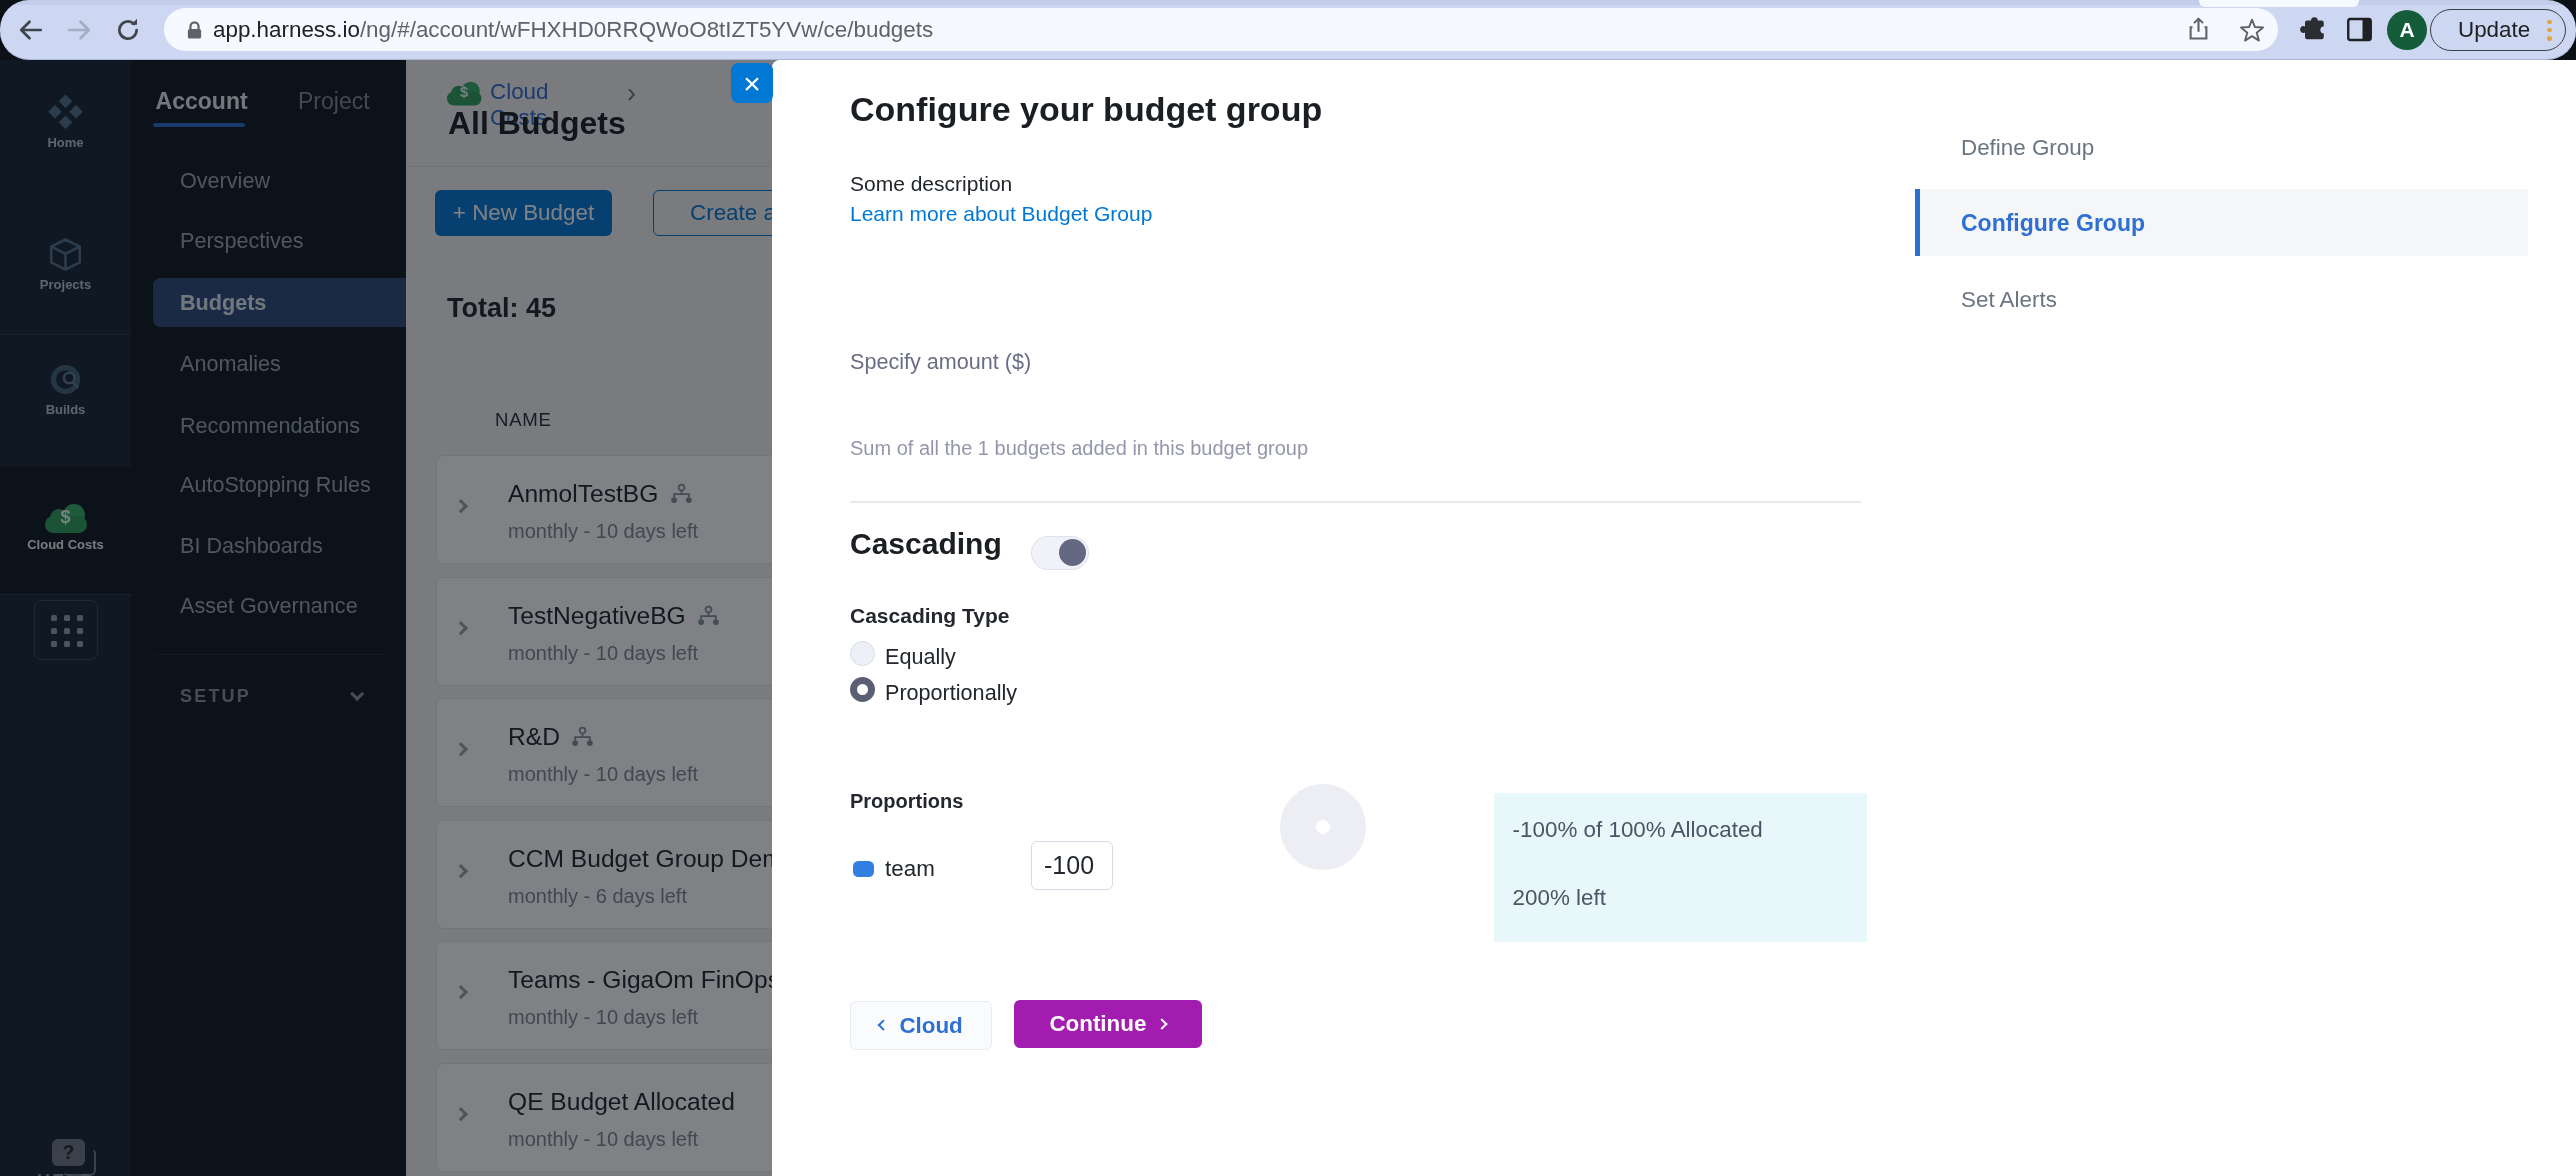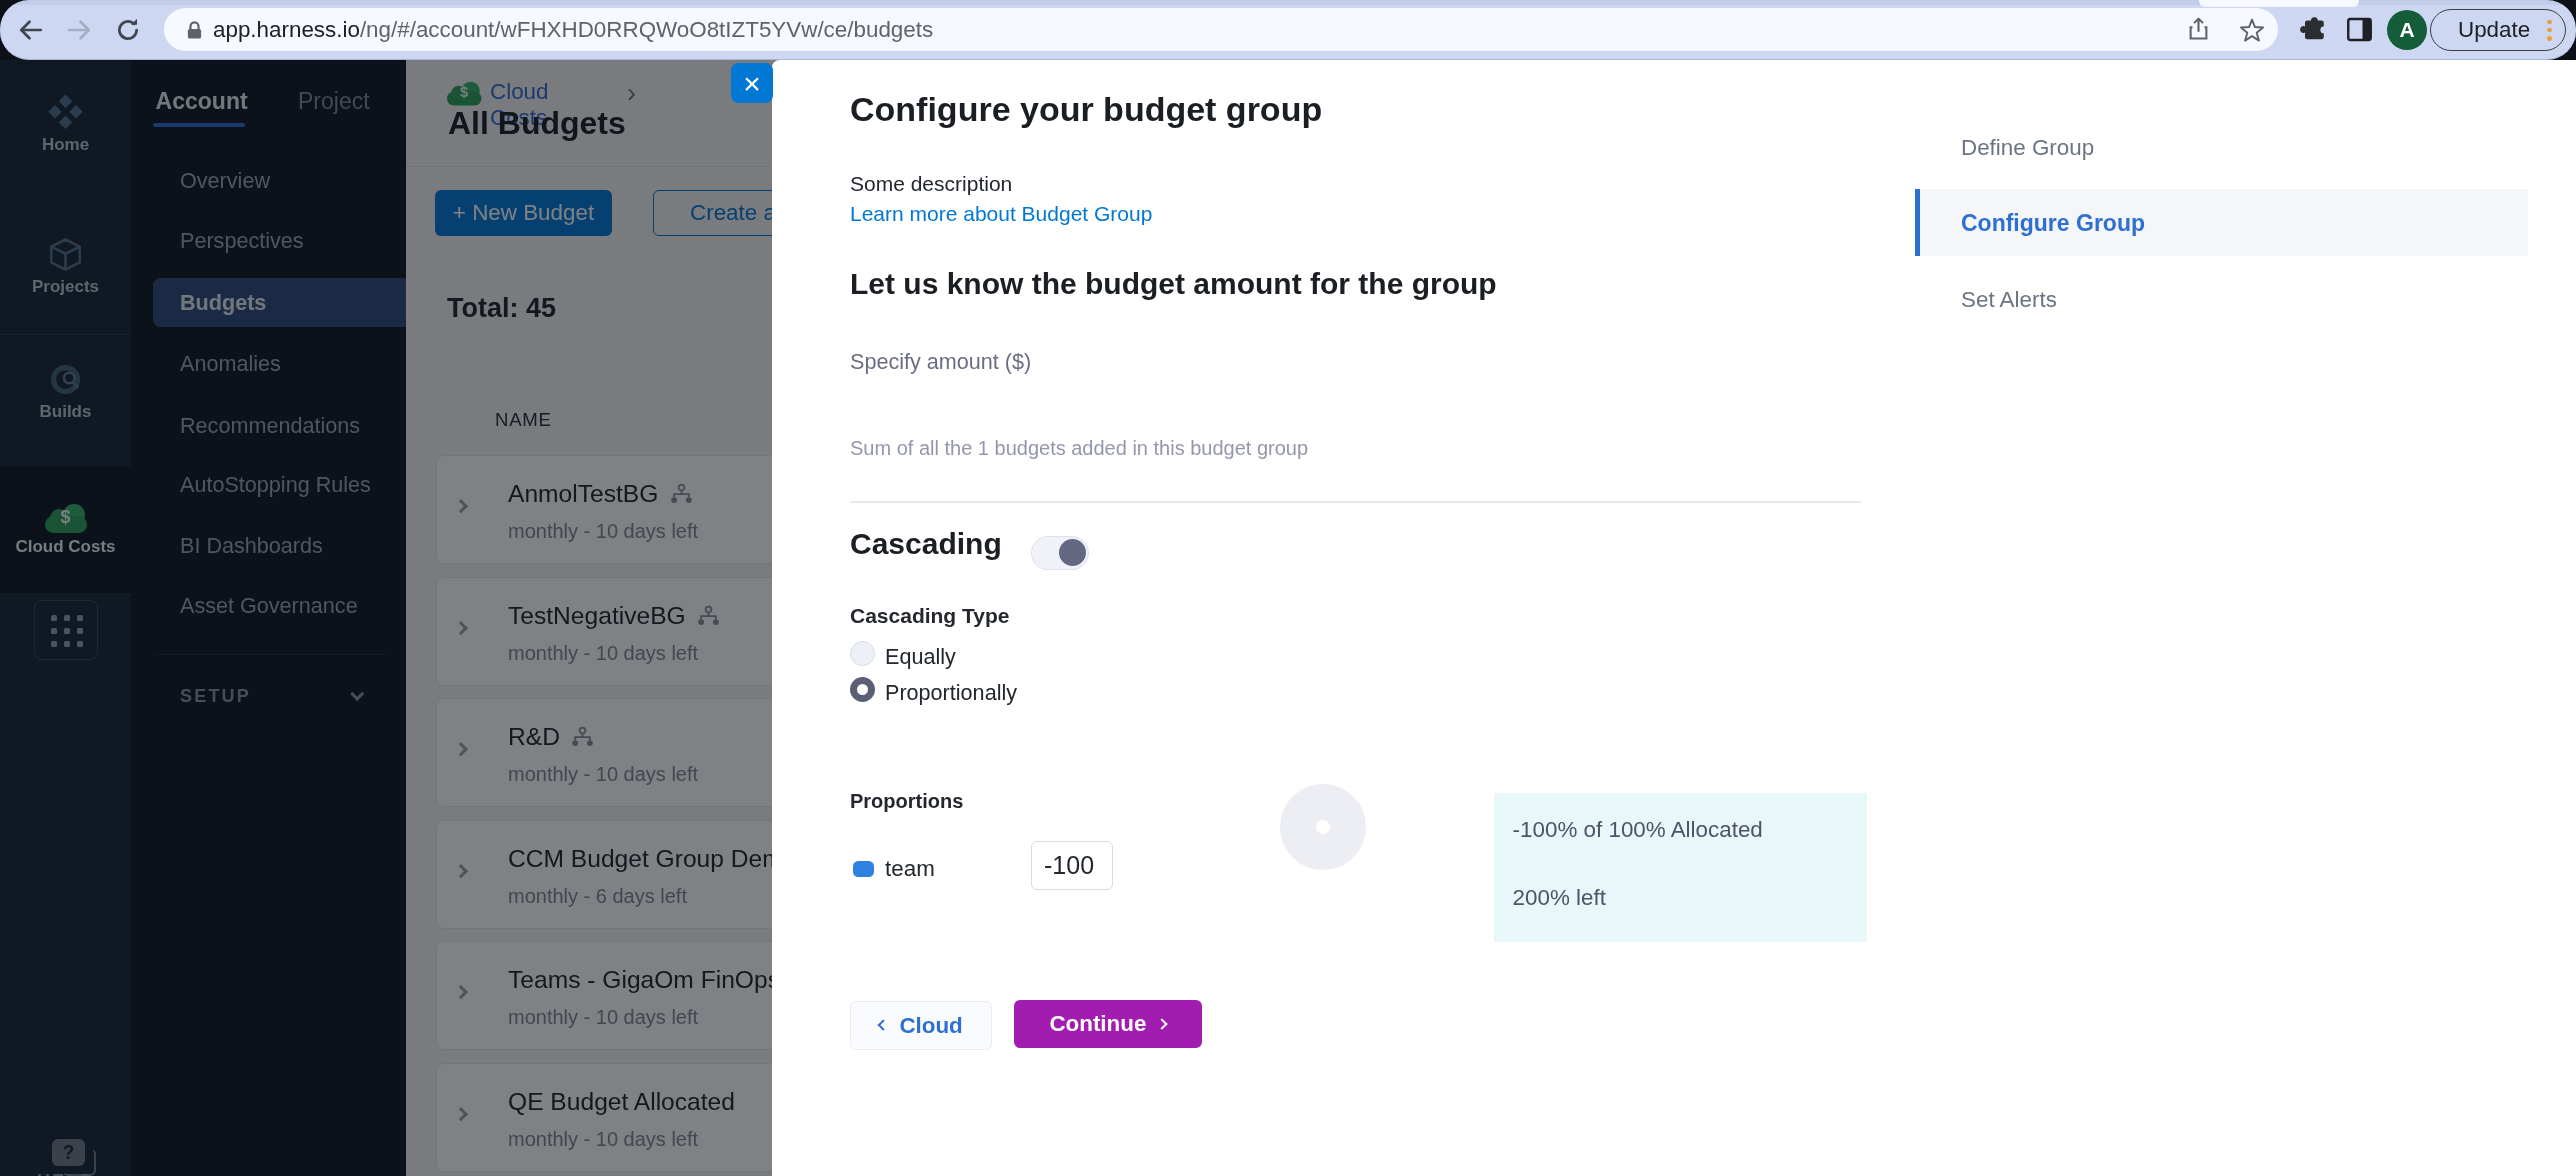--- a/index.html
+++ b/index.html
@@ -26,21 +26,21 @@
   .kebab i { display:block; width:4.5px; height:4.5px; border-radius:50%; background:#e8a03c; margin-bottom:3.7px;}
 
   
   .app { position:absolute; left:0; top:60px; width:2576px; height:1117px; }
 
   
   .rail { position:absolute; left:0; top:0; width:131px; height:1117px; background:#182636; }
   .rail-sep { position:absolute; left:0; width:131px; height:0.7px; background:rgba(255,255,255,.07); }
   .rail-active { position:absolute; left:0; top:406px; width:131px; height:128px; background:#0e1822; }
   .rail-item { position:absolute; left:0; width:131px; text-align:center; }
-  .rail-label { font-size:17px; font-weight:bold; color:#b9c5cf; }
+  .rail-label { font-size:13px; font-weight:bold; color:#b9c5cf; }
   .rail-label.bright { color:#edf2f6; }
   .modgrid { position:absolute; left:34px; top:540px; width:64px; height:60px;
     border:1.5px solid rgba(255,255,255,.14); border-radius:7.5px; }
   .help-bubble { position:absolute; left:52px; top:1079px; width:33px; height:27px; border-radius:6px;
     background:#6f7a86; color:#1d2832; font-size:19.4px; font-weight:bold; text-align:center; line-height:27px;}
   .help-bubble:after { content:""; position:absolute; left:10.4px; top:9px; width:30px; height:24px;
     border:2.2px solid #6f7a86; border-radius:6px; border-top-color:transparent; border-left-color:transparent;}
   .help-label { position:absolute; left:0; top:1111px; width:131px; text-align:center;
     font-size:18px; font-weight:bold; letter-spacing:2.2px; color:#8d99a6;}
 
@@ -363,21 +363,20 @@
 
   <button class="modal-close">
     <span>×</span>
   </button>
 
   <section class="modal">
     <h2 class="m-title">Configure your budget group</h2>
     <div class="m-desc">Some description</div>
     <a class="m-learn" href="#">Learn more about Budget Group</a>
 
-    <h3 class="m-h2">Let us know the budget amount for the group</h3>
     <label class="m-amt-label">Specify amount ($)</label>
     <div class="m-helper">Sum of all the 1 budgets added in this budget group</div>
     <div class="m-div"></div>
 
     <h3 class="m-casc">Cascading</h3>
     <div class="toggle">
         <i></i>
       </div>
     <div class="m-casctype">Cascading Type</div>
 

